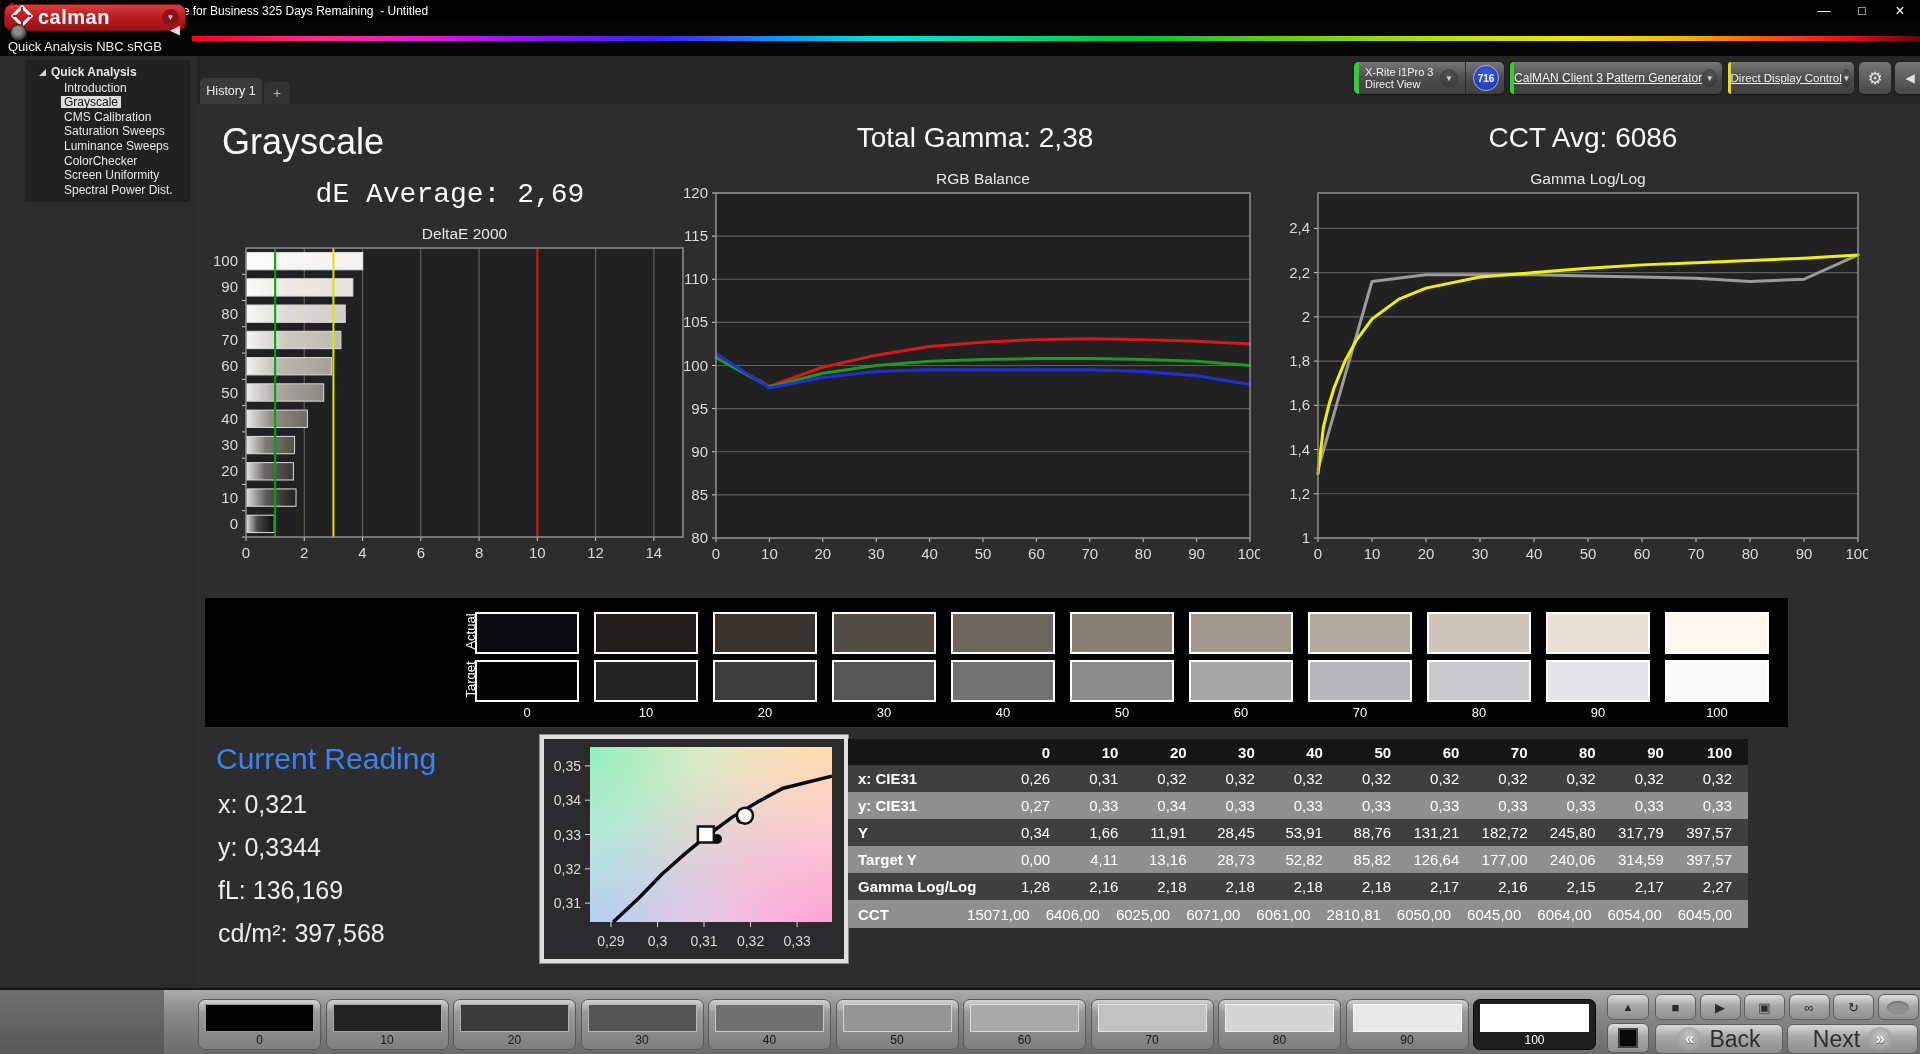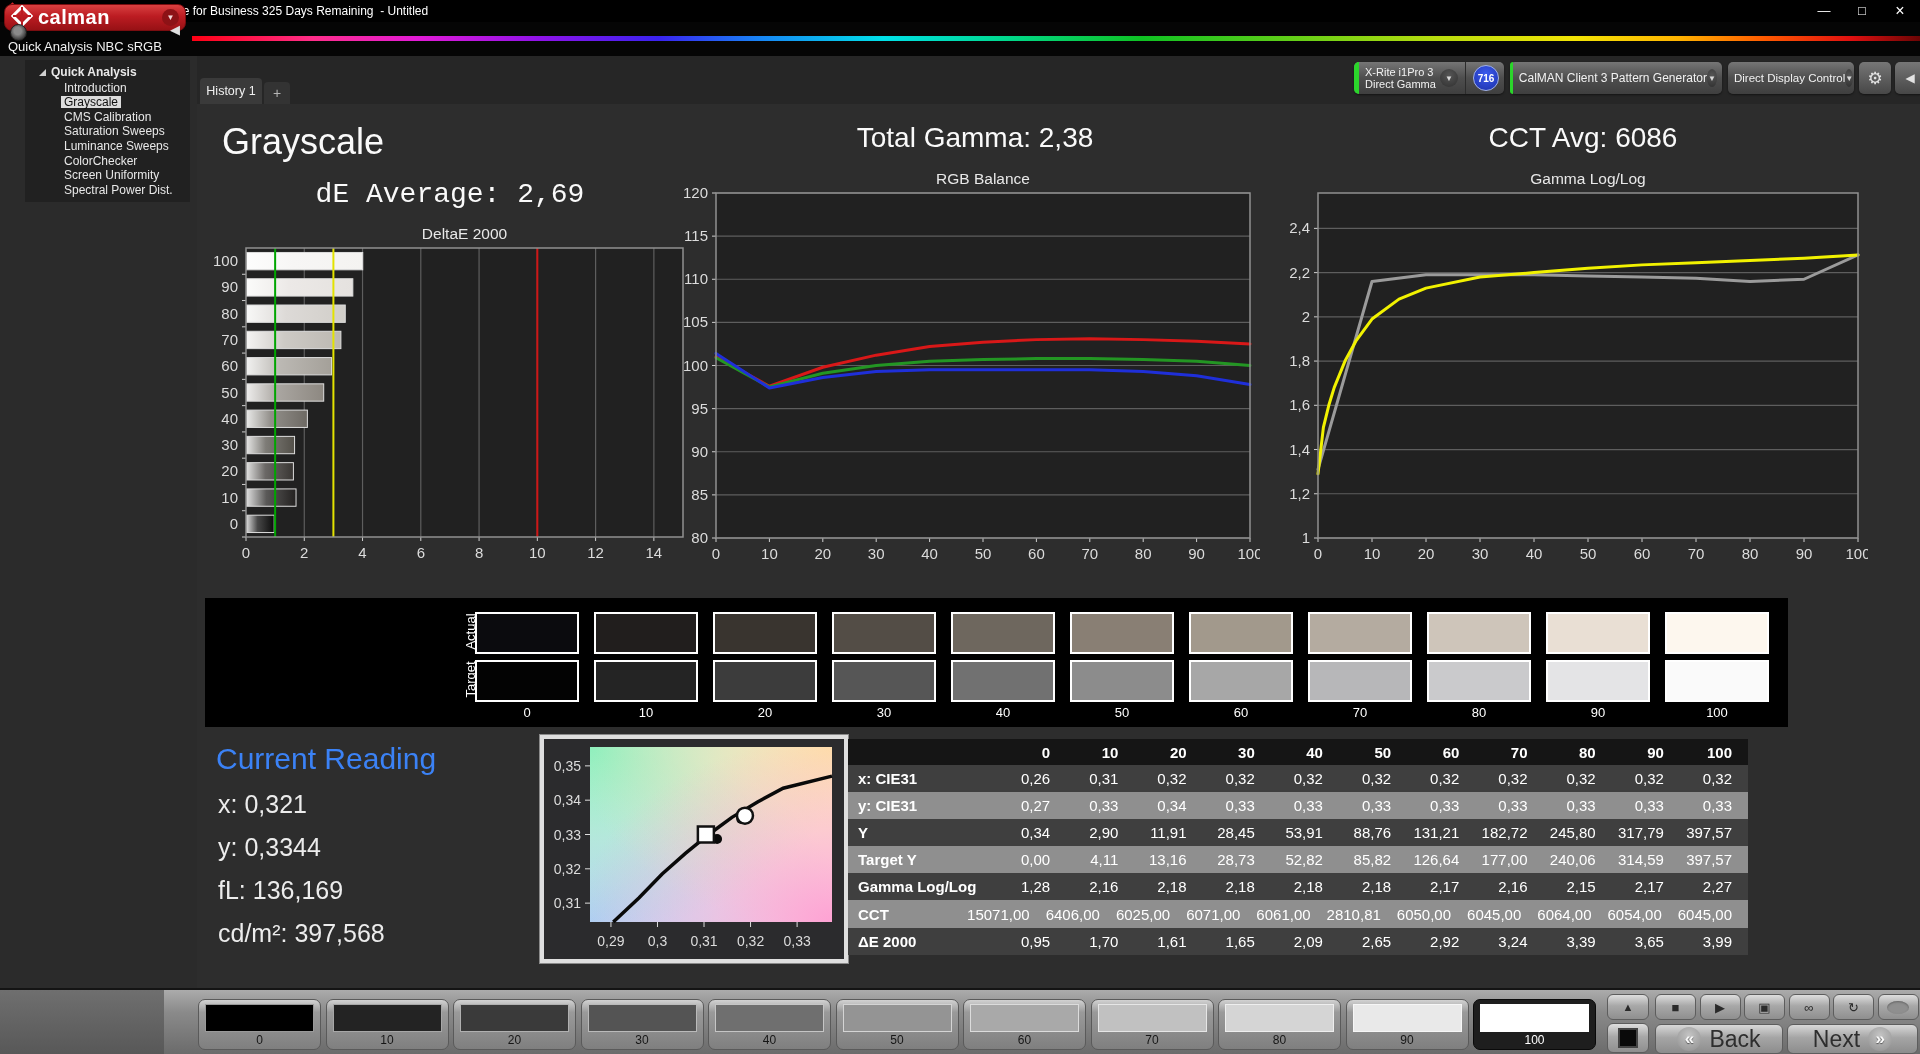--- a/index.html
+++ b/index.html
@@ -16,21 +16,21 @@
   #logo-btn{left:4px;top:4px;width:182px;height:27px;border-radius:8px;background:linear-gradient(#d94040 0%,#bc1c22 45%,#971115 100%);border:1px solid #7a0d10;display:flex;align-items:center;box-sizing:border-box;padding:0 6px;}
   #logo-btn .brand{color:#fff;font-size:20px;font-weight:bold;letter-spacing:.5px;margin-left:5px;}
   #logo-btn .dd-circle{margin-left:auto;width:17px;height:17px;border-radius:50%;background:#8d1216;display:flex;align-items:center;justify-content:center;color:#f2d9d9;font-size:8px;}
   #rainbow{left:192px;top:36px;width:1728px;height:5px;background:linear-gradient(to right,#ff0013 0%,#ff2e8a 7%,#e31bd6 13%,#9013e8 20%,#3a23f0 27%,#1787f5 33%,#00e0e8 40%,#00d98e 47%,#0fc223 55%,#66cf17 64%,#b8dd0e 72%,#f2e405 80%,#ffb400 86%,#ff5a00 91%,#e01010 96%,#6a0505 100%);}
   
   #toprow{left:0;top:56px;width:1920px;height:48px;background:#262626;}
   .drop{position:absolute;top:6px;height:32px;border-radius:5px;background:linear-gradient(#767676,#4e4e4e 50%,#3f3f3f);box-sizing:border-box;display:flex;align-items:center;color:#f2f2f2;box-shadow:0 1px 2px rgba(0,0,0,.5);}
   .drop .accent{width:5px;align-self:stretch;border-radius:5px 0 0 5px;}
   .drop .dd-circle{width:18px;height:18px;border-radius:50%;background:radial-gradient(circle at 50% 35%,#555,#303030);display:flex;align-items:center;justify-content:center;color:#d8d8d8;font-size:8px;margin:0 5px;}
   .drop .txt2{font-size:11px;line-height:12px;padding-left:6px;}
-  .drop .txt1{font-size:12px;padding-left:6px;white-space:nowrap;}
+  .drop .txt1{font-size:12px;white-space:nowrap;text-decoration:underline;}
   .badge{width:24px;height:24px;border-radius:50%;background:radial-gradient(circle at 50% 35%,#3d5cf0,#1a2fa8);border:1px solid #9fb0e8;color:#fff;font-size:10px;font-weight:bold;display:flex;align-items:center;justify-content:center;margin:0 5px;}
   .vsep{width:1px;align-self:stretch;background:#2c2c2c;margin:0 2px;}
   .sq-btn{position:absolute;top:6px;height:32px;border-radius:5px;background:linear-gradient(#767676,#474747);display:flex;align-items:center;justify-content:center;color:#e3e3e3;box-shadow:0 1px 2px rgba(0,0,0,.5);}
   
   .tab{position:absolute;background:#3a3a3a;color:#f0f0f0;font-size:12.5px;display:flex;align-items:center;justify-content:center;border-radius:4px 4px 0 0;}
   .tab.plus{background:#333;color:#b5b5b5;font-size:14px;}
   
   #sidebar{left:0;top:56px;width:197px;height:932px;background:#2b2b2b;}
   #side-circle{left:10px;top:24px;width:15px;height:15px;border-radius:50%;background:radial-gradient(circle at 45% 40%,#8a8a8a 0 30%,#3d3d3d 70%);border:1px solid #1f1f1f;}
   #side-collapse{left:170px;top:22px;color:#e0e0e0;font-size:13px;}
@@ -109,21 +109,21 @@
     <span class="brand">calman</span>
     <span class="dd-circle">▼</span>
   </div>
   <div class="abs" id="rainbow"></div>
 
   <div class="abs" id="toprow">
     <div class="drop" style="left:1354px;width:150px;">
       <span class="accent" style="background:#2bd52b;"></span>
       <span class="txt2">
         <div>X-Rite i1Pro 3</div>
-        <div>Direct Gamma</div>
+        <div>Direct View</div>
       </span>
       <span class="dd-circle" style="margin-left:auto;">▼</span>
       <span class="vsep"></span>
       <span class="badge">716</span>
     </div>
     <div class="drop" style="left:1510px;width:212px;">
       <span class="accent" style="background:#2bd52b;"></span>
       <span class="txt1">CalMAN Client 3 Pattern Generator</span>
       <span class="dd-circle" style="margin-left:auto;">▼</span>
     </div>
@@ -547,21 +547,21 @@
         <div class="cell">0,33</div>
         <div class="cell">0,33</div>
         <div class="cell">0,33</div>
         <div class="cell">0,33</div>
         <div class="cell">0,33</div>
         <div class="cell">0,33</div>
       </div>
       <div class="tr r-dark">
         <div class="lab">Y</div>
         <div class="cell">0,34</div>
-        <div class="cell">2,90</div>
+        <div class="cell">1,66</div>
         <div class="cell">11,91</div>
         <div class="cell">28,45</div>
         <div class="cell">53,91</div>
         <div class="cell">88,76</div>
         <div class="cell">131,21</div>
         <div class="cell">182,72</div>
         <div class="cell">245,80</div>
         <div class="cell">317,79</div>
         <div class="cell">397,57</div>
       </div>
@@ -600,34 +600,20 @@
         <div class="cell">6025,00</div>
         <div class="cell">6071,00</div>
         <div class="cell">6061,00</div>
         <div class="cell">2810,81</div>
         <div class="cell">6050,00</div>
         <div class="cell">6045,00</div>
         <div class="cell">6064,00</div>
         <div class="cell">6054,00</div>
         <div class="cell">6045,00</div>
       </div>
-      <div class="tr r-dark">
-        <div class="lab">ΔE 2000</div>
-        <div class="cell">0,95</div>
-        <div class="cell">1,70</div>
-        <div class="cell">1,61</div>
-        <div class="cell">1,65</div>
-        <div class="cell">2,09</div>
-        <div class="cell">2,65</div>
-        <div class="cell">2,92</div>
-        <div class="cell">3,24</div>
-        <div class="cell">3,39</div>
-        <div class="cell">3,65</div>
-        <div class="cell">3,99</div>
-      </div>
     </div>
 
   <div class="abs" id="bottombar">
     <div id="patterns">
         <div class="pat-btn" style="left: 198px;">
           <div class="chip" style="background: rgb(0, 0, 0);"></div>
           <div class="plab">0</div>
         </div>
         <div class="pat-btn" style="left: 325.5px;">
           <div class="chip" style="background: rgb(35, 35, 35);"></div>

